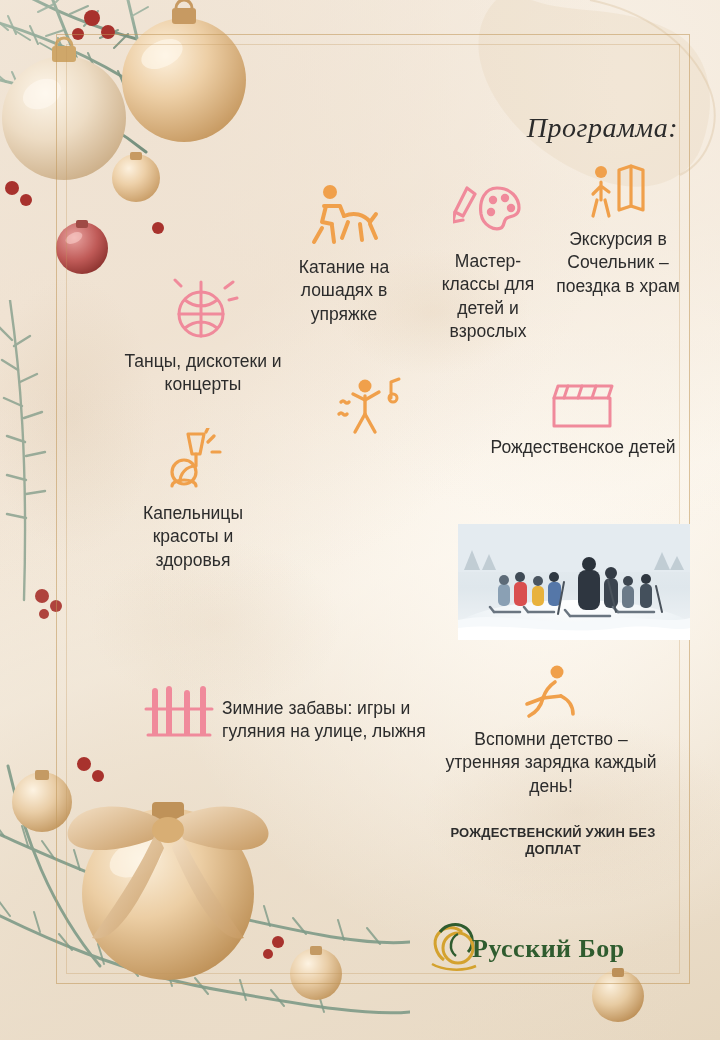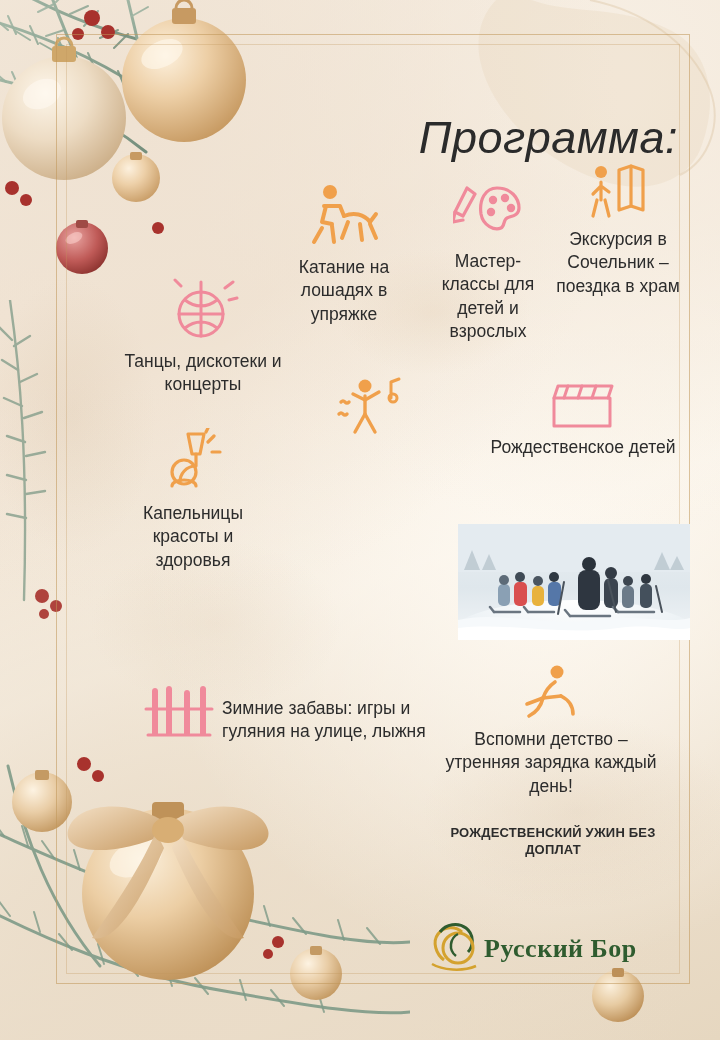--- a/index.html
+++ b/index.html
@@ -54,23 +54,23 @@
     border: 1px solid rgba(191,150,88,0.3);
   }
 
   
   .deco { position: absolute; pointer-events: none; }
 
   .title {
     position: absolute;
     right: 42px;
     top: 112px;
-    font-family: Liberation Sans, sans-serif;
+    font-family: Liberation Serif, serif;
     font-style: italic;
-    font-size: 45px;
+    font-size: 28px;
     color: #2b2b2b;
     letter-spacing: 0.5px;
   }
 
   .item {
     position: absolute;
     text-align: center;
     color: #2c2c2c;
     font-family: "Liberation Sans", sans-serif;
     font-size: 17.5px;
@@ -106,21 +106,21 @@
 
   .logo {
     position: absolute;
     left: 424px;
     top: 920px;
     width: 250px;
     height: 60px;
   }
   .logo-text {
     position: absolute;
-    left: 60px;
+    left: 48px;
     top: 14px;
     font-family: "Liberation Serif", serif;
     font-weight: bold;
     font-size: 26px;
     color: #2f5c2f;
     letter-spacing: 0.5px;
     text-align: right;
   }
 </style>
 </head>

